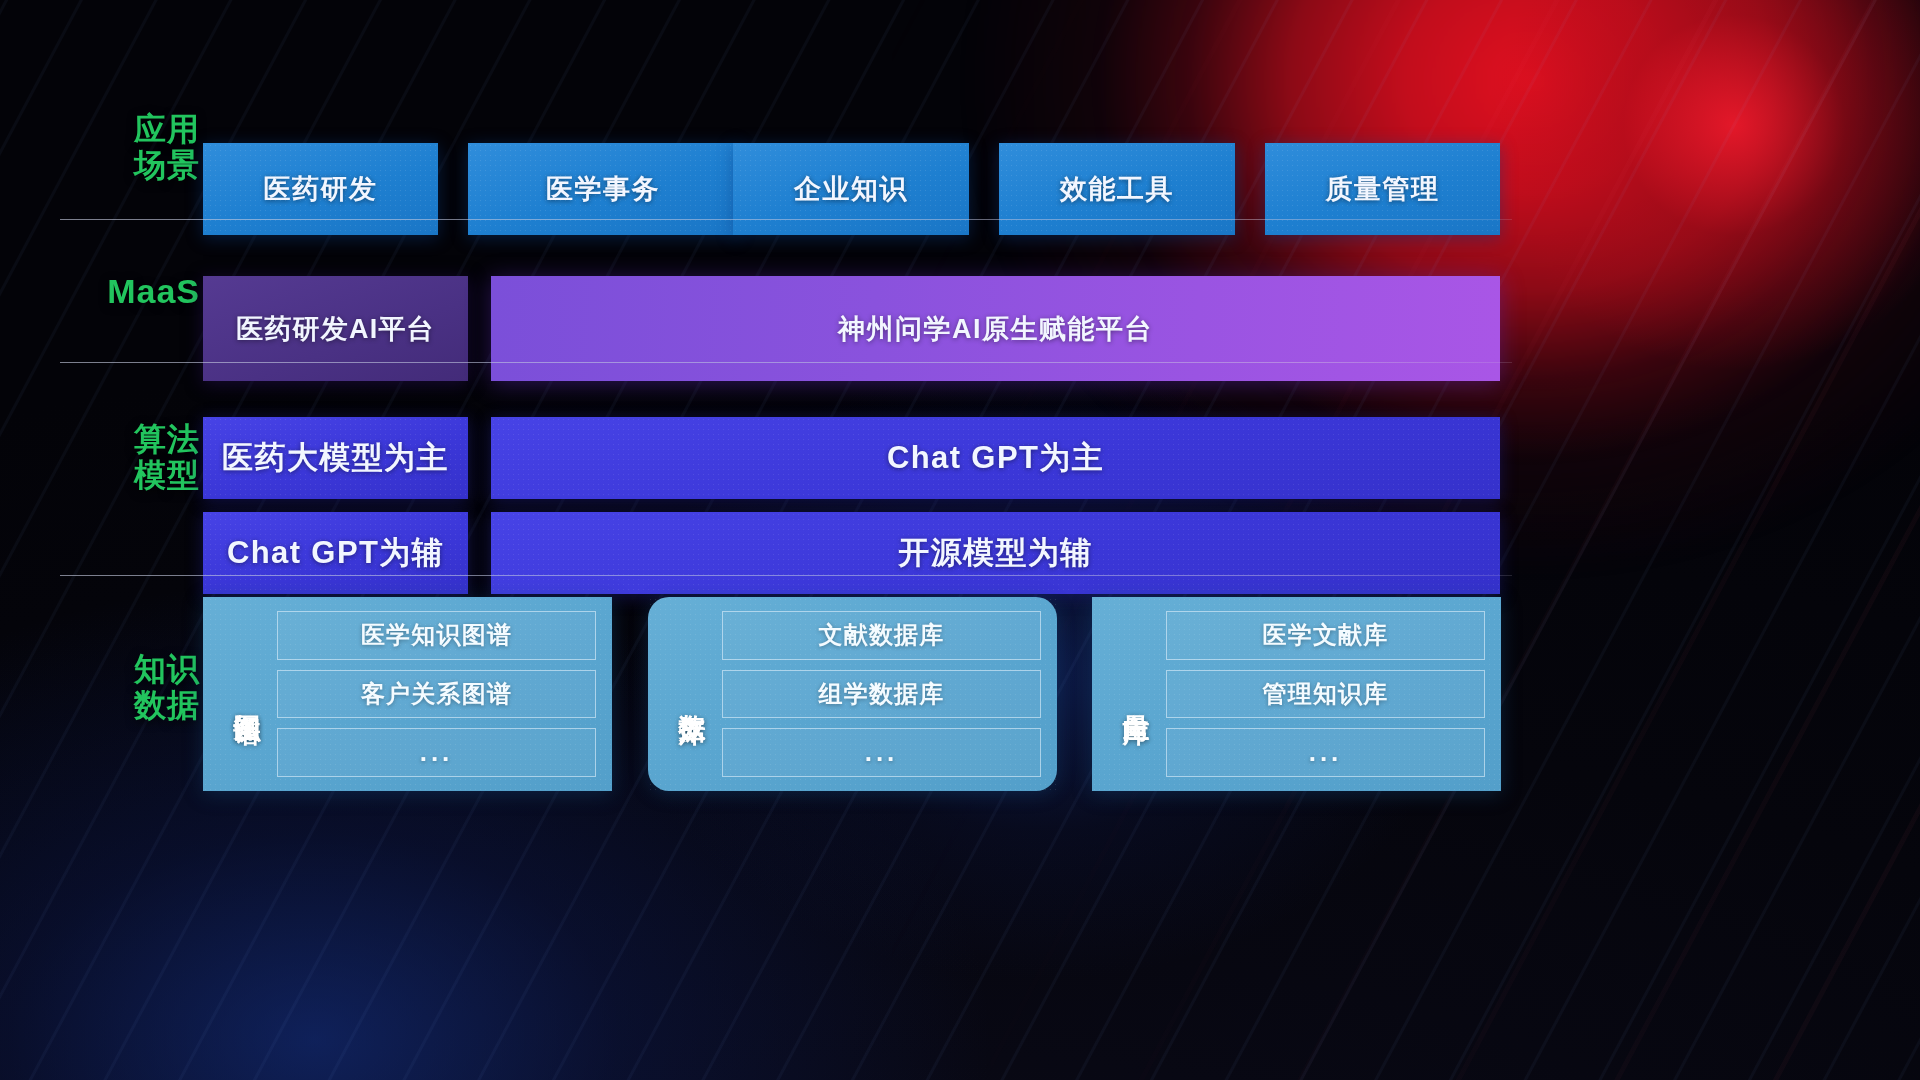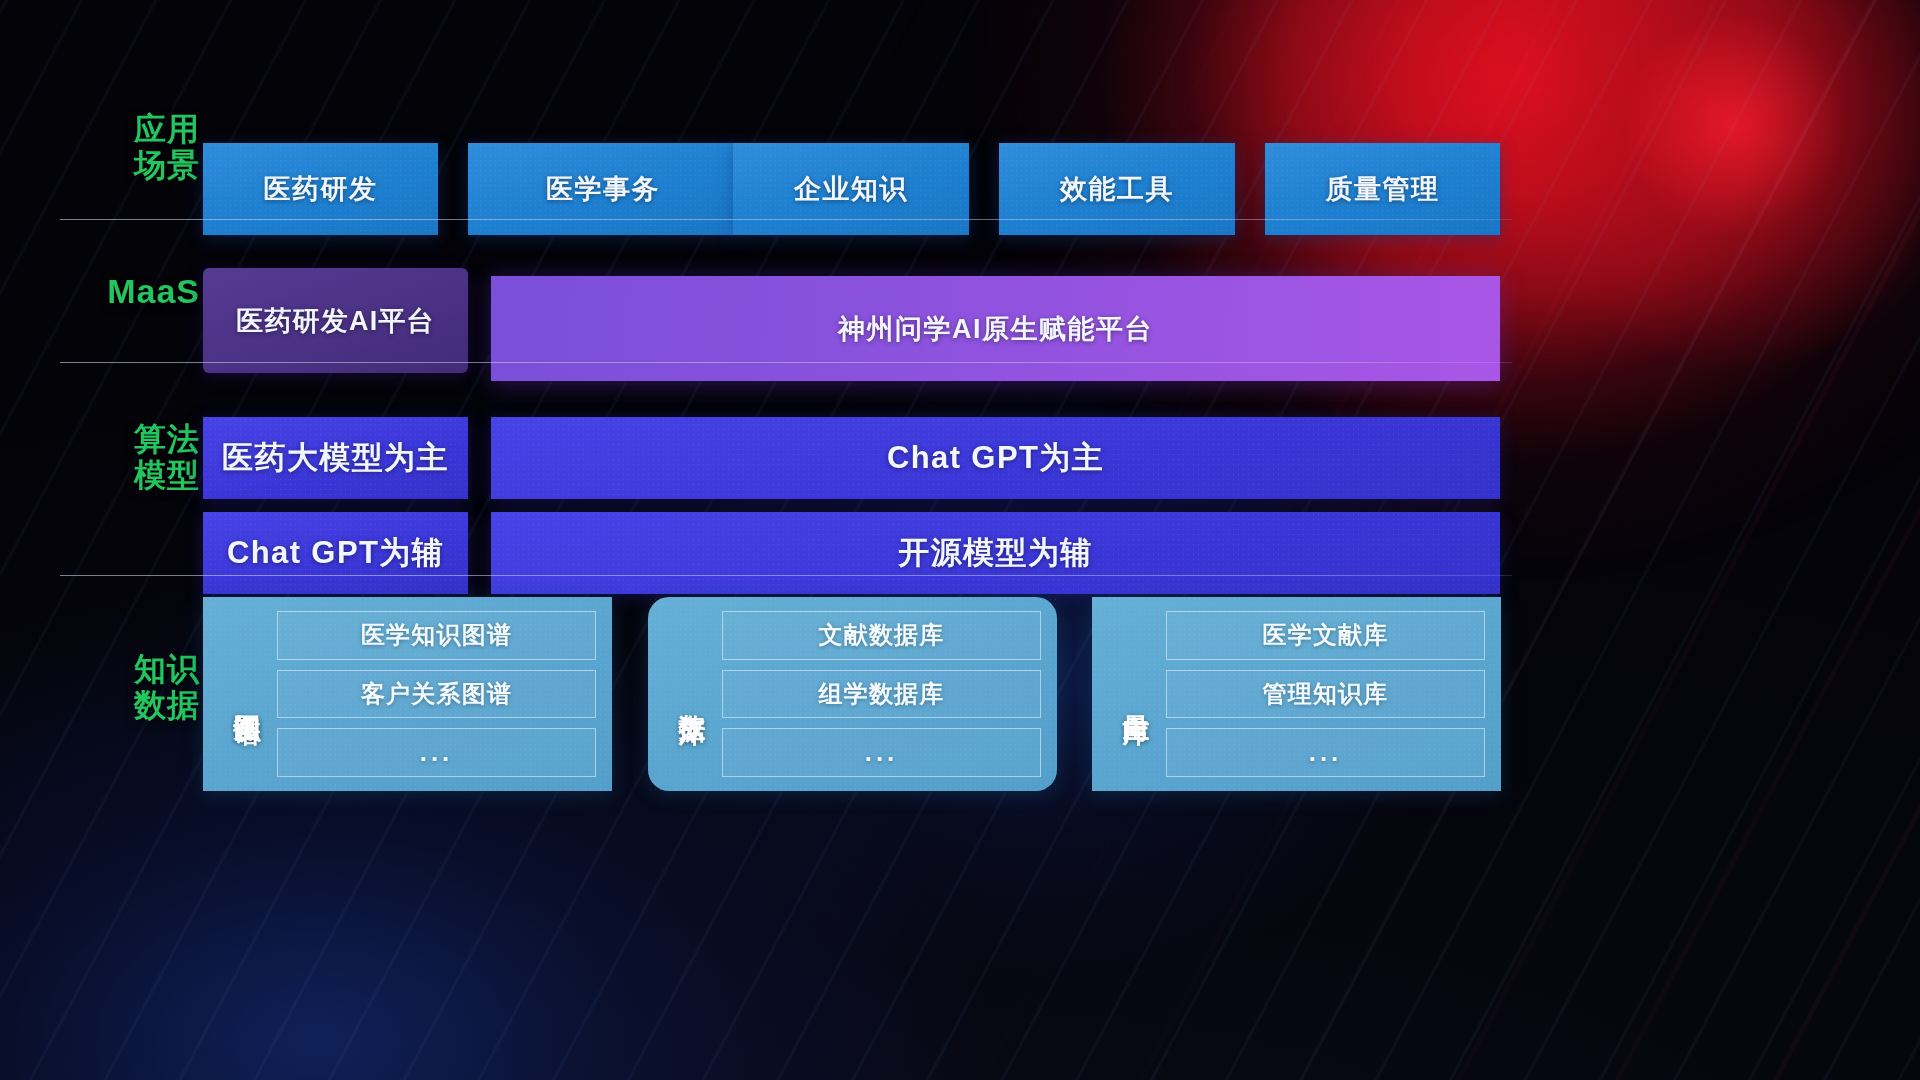--- a/index.html
+++ b/index.html
@@ -187,21 +187,21 @@
   <div class="box app-box" style="left:733px;top:107px;width:236px;height:92px;">企业知识</div>
   <div class="box app-box" style="left:999px;top:107px;width:236px;height:92px;">效能工具</div>
   <div class="box app-box" style="left:1265px;top:107px;width:235px;height:92px;">质量管理</div>
 
   <div class="divider" style="top:219px;"></div>
 
   <div class="rowlabel" style="top:272px;font-size:34px;">
     <span>MaaS</span>
   </div>
 
-  <div class="box maas-left" style="left:203px;top:232px;width:265px;height:105px;border-radius:6px;">医药研发AI平台</div>
+  <div class="box maas-left" style="left:203px;top:240px;width:265px;height:105px;">医药研发AI平台</div>
   <div class="box maas-right" style="left:491px;top:240px;width:1009px;height:105px;">神州问学AI原生赋能平台</div>
 
   <div class="divider" style="top:362px;"></div>
 
   <div class="rowlabel" style="top:422px;font-size:32px;">
     <span>算法</span>
     <span>模型</span>
   </div>
 
   <div class="box algo-box" style="left:203px;top:381px;width:265px;height:82px;">医药大模型为主</div>

